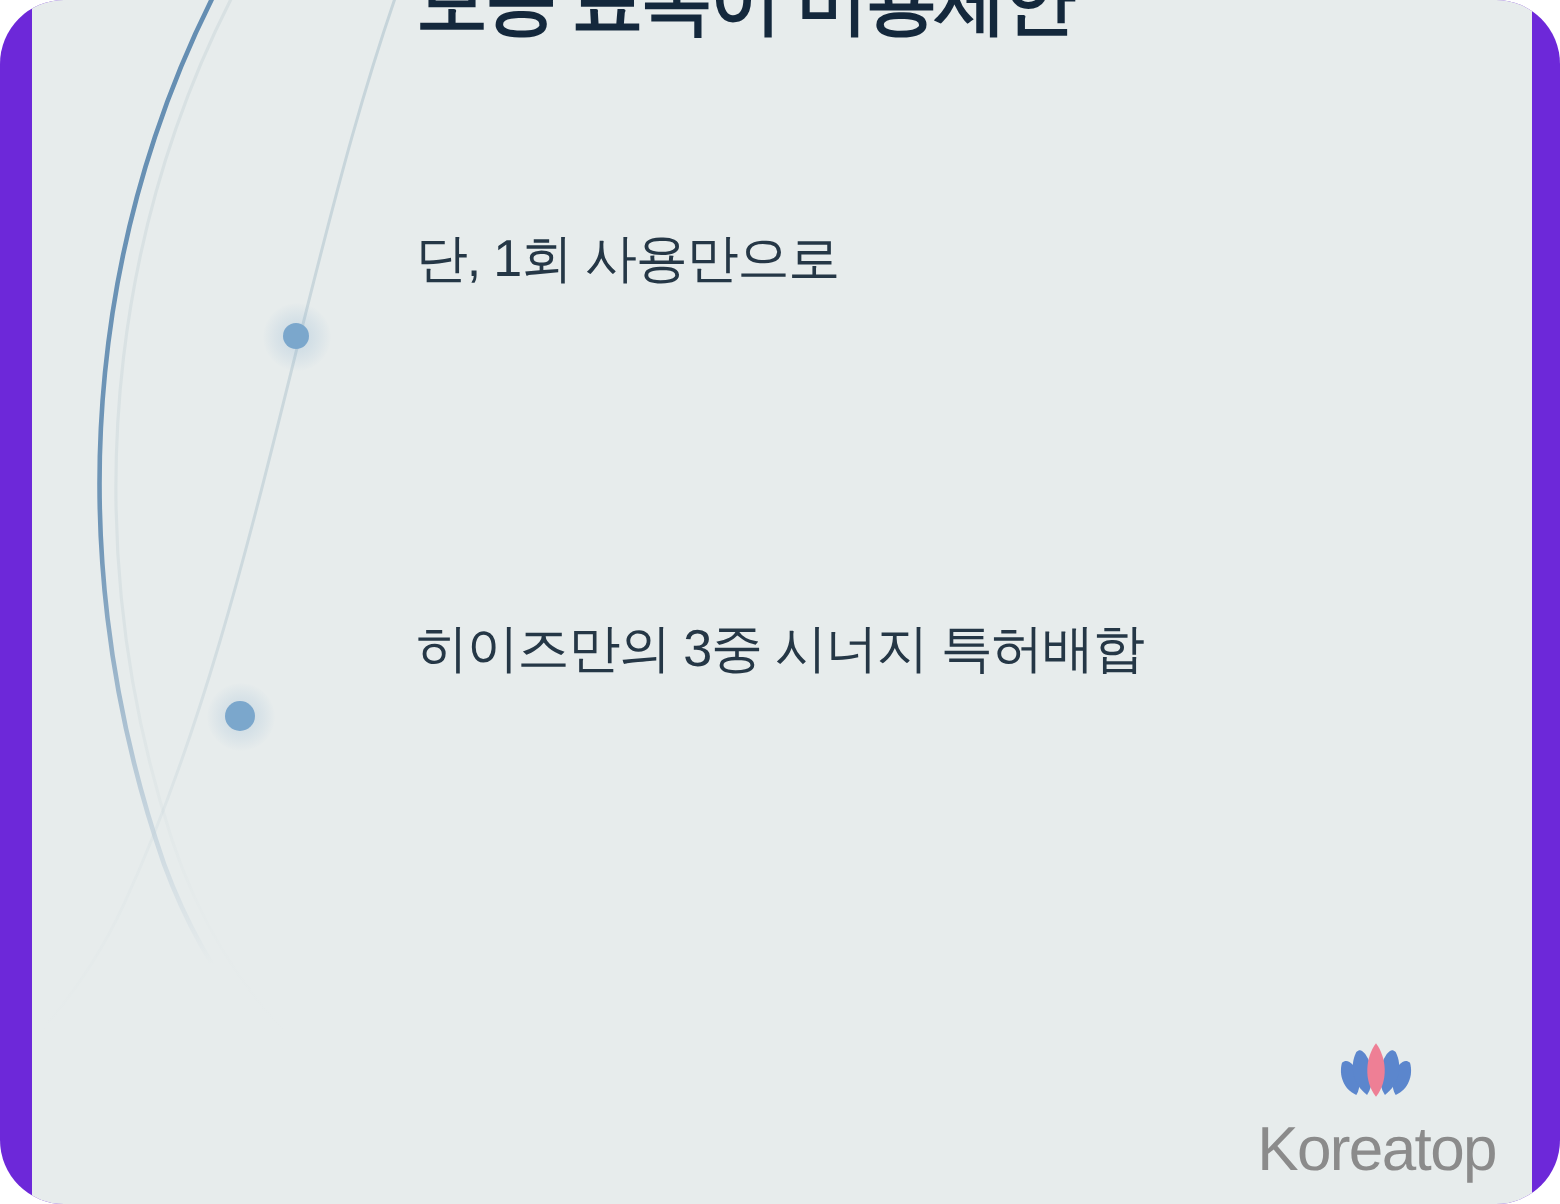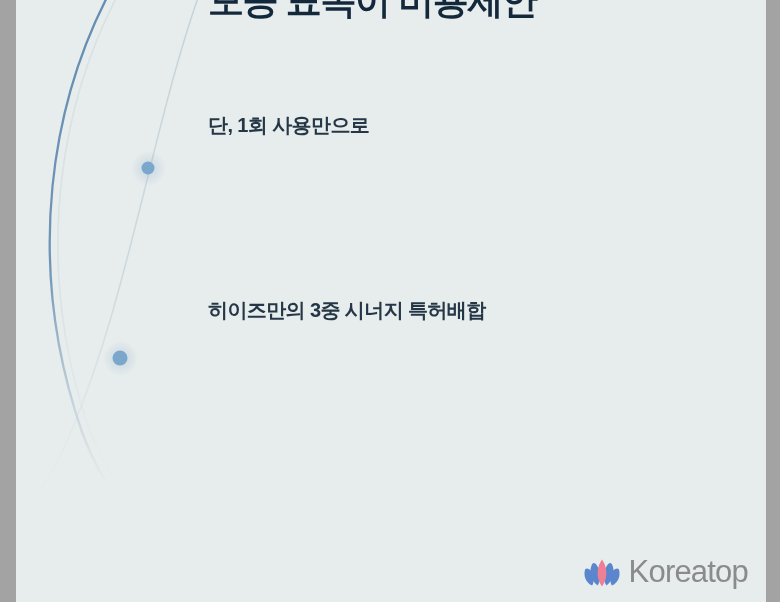--- a/index.html
+++ b/index.html
@@ -9,22 +9,23 @@
     background: #ffffff;
   }
   body {
     font-family: "Liberation Sans", "DejaVu Sans", sans-serif;
   }
 
   #stage {
     position: relative;
     width: 780px;
     height: 602px;
-    background: #a3a3a3;
+    background: #6d28d9;
     overflow: hidden;
+    border-radius: 32px;
   }
 
   
   .panel {
     position: absolute;
     left: 16px;
     top: 0;
     width: 750px;
     height: 602px;
     background: #e7ecec;
@@ -70,25 +71,25 @@
     top: 0;
     width: 540px;
   }
 
   .block {
     position: absolute;
     left: 0;
   }
   .block-1 { top: -22px; }
   .block-2 { top: 112px; }
-  .block-3 { top: 297px; }
+  .block-3 { top: 307px; }
 
   .eyebrow {
-    font-size: 20px;
-    font-weight: 700;
+    font-size: 26px;
+    font-weight: 400;
     letter-spacing: -0.6px;
     color: #253746;
     line-height: 1.35;
     margin: 0 0 6px 0;
     white-space: nowrap;
   }
 
   .headline {
     font-size: 36px;
     font-weight: 700;
@@ -98,22 +99,23 @@
     margin: 0;
     white-space: nowrap;
   }
 
   
   .brand {
     position: absolute;
     right: 18px;
     bottom: 12px;
     display: flex;
-    align-items: flex-start;
+    align-items: center;
     gap: 7px;
+    flex-direction: column;
   }
   .brand-mark {
     width: 40px;
     height: 34px;
     display: block;
   }
   .brand-name {
     font-size: 31px;
     font-weight: 400;
     letter-spacing: -0.8px;

